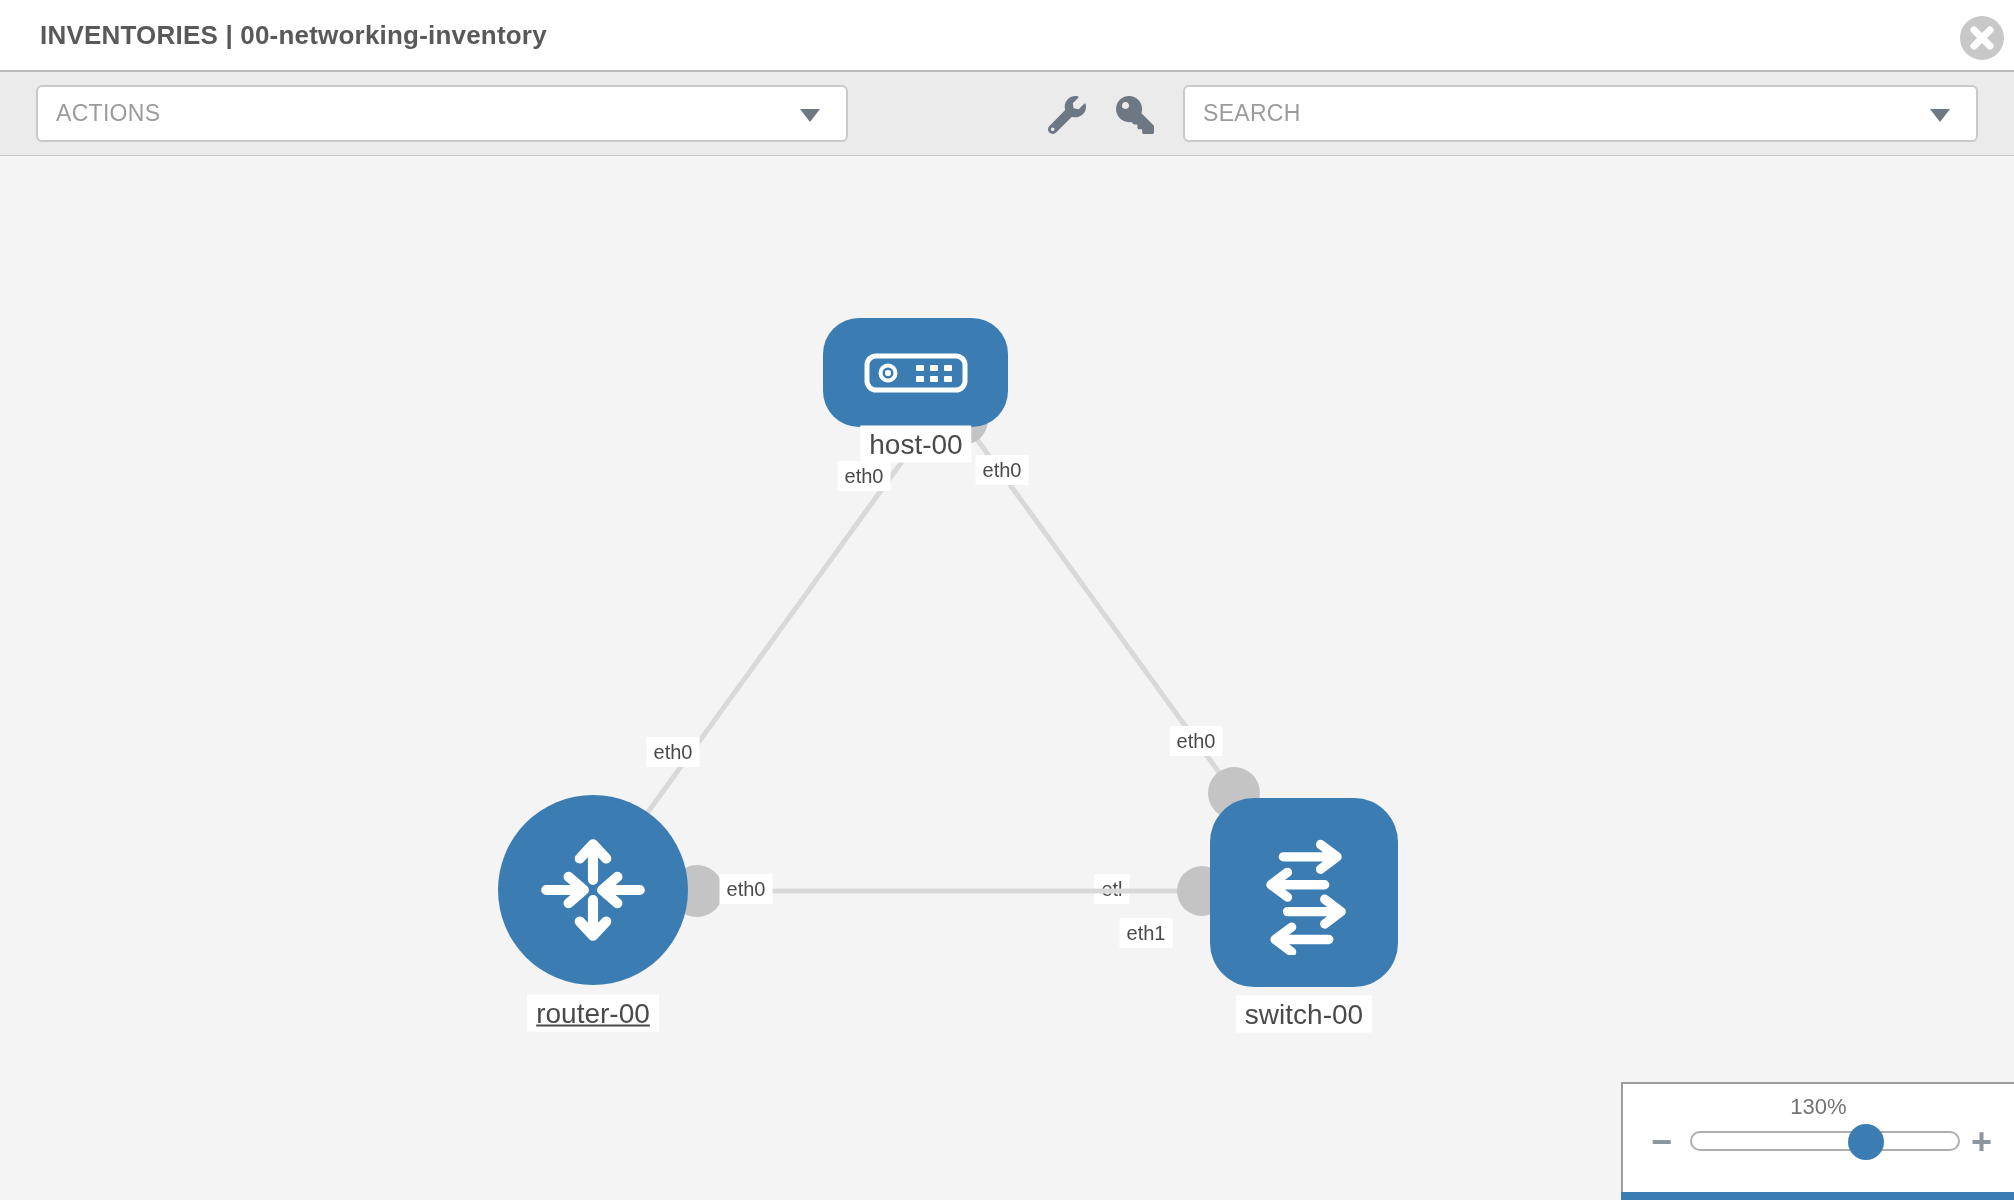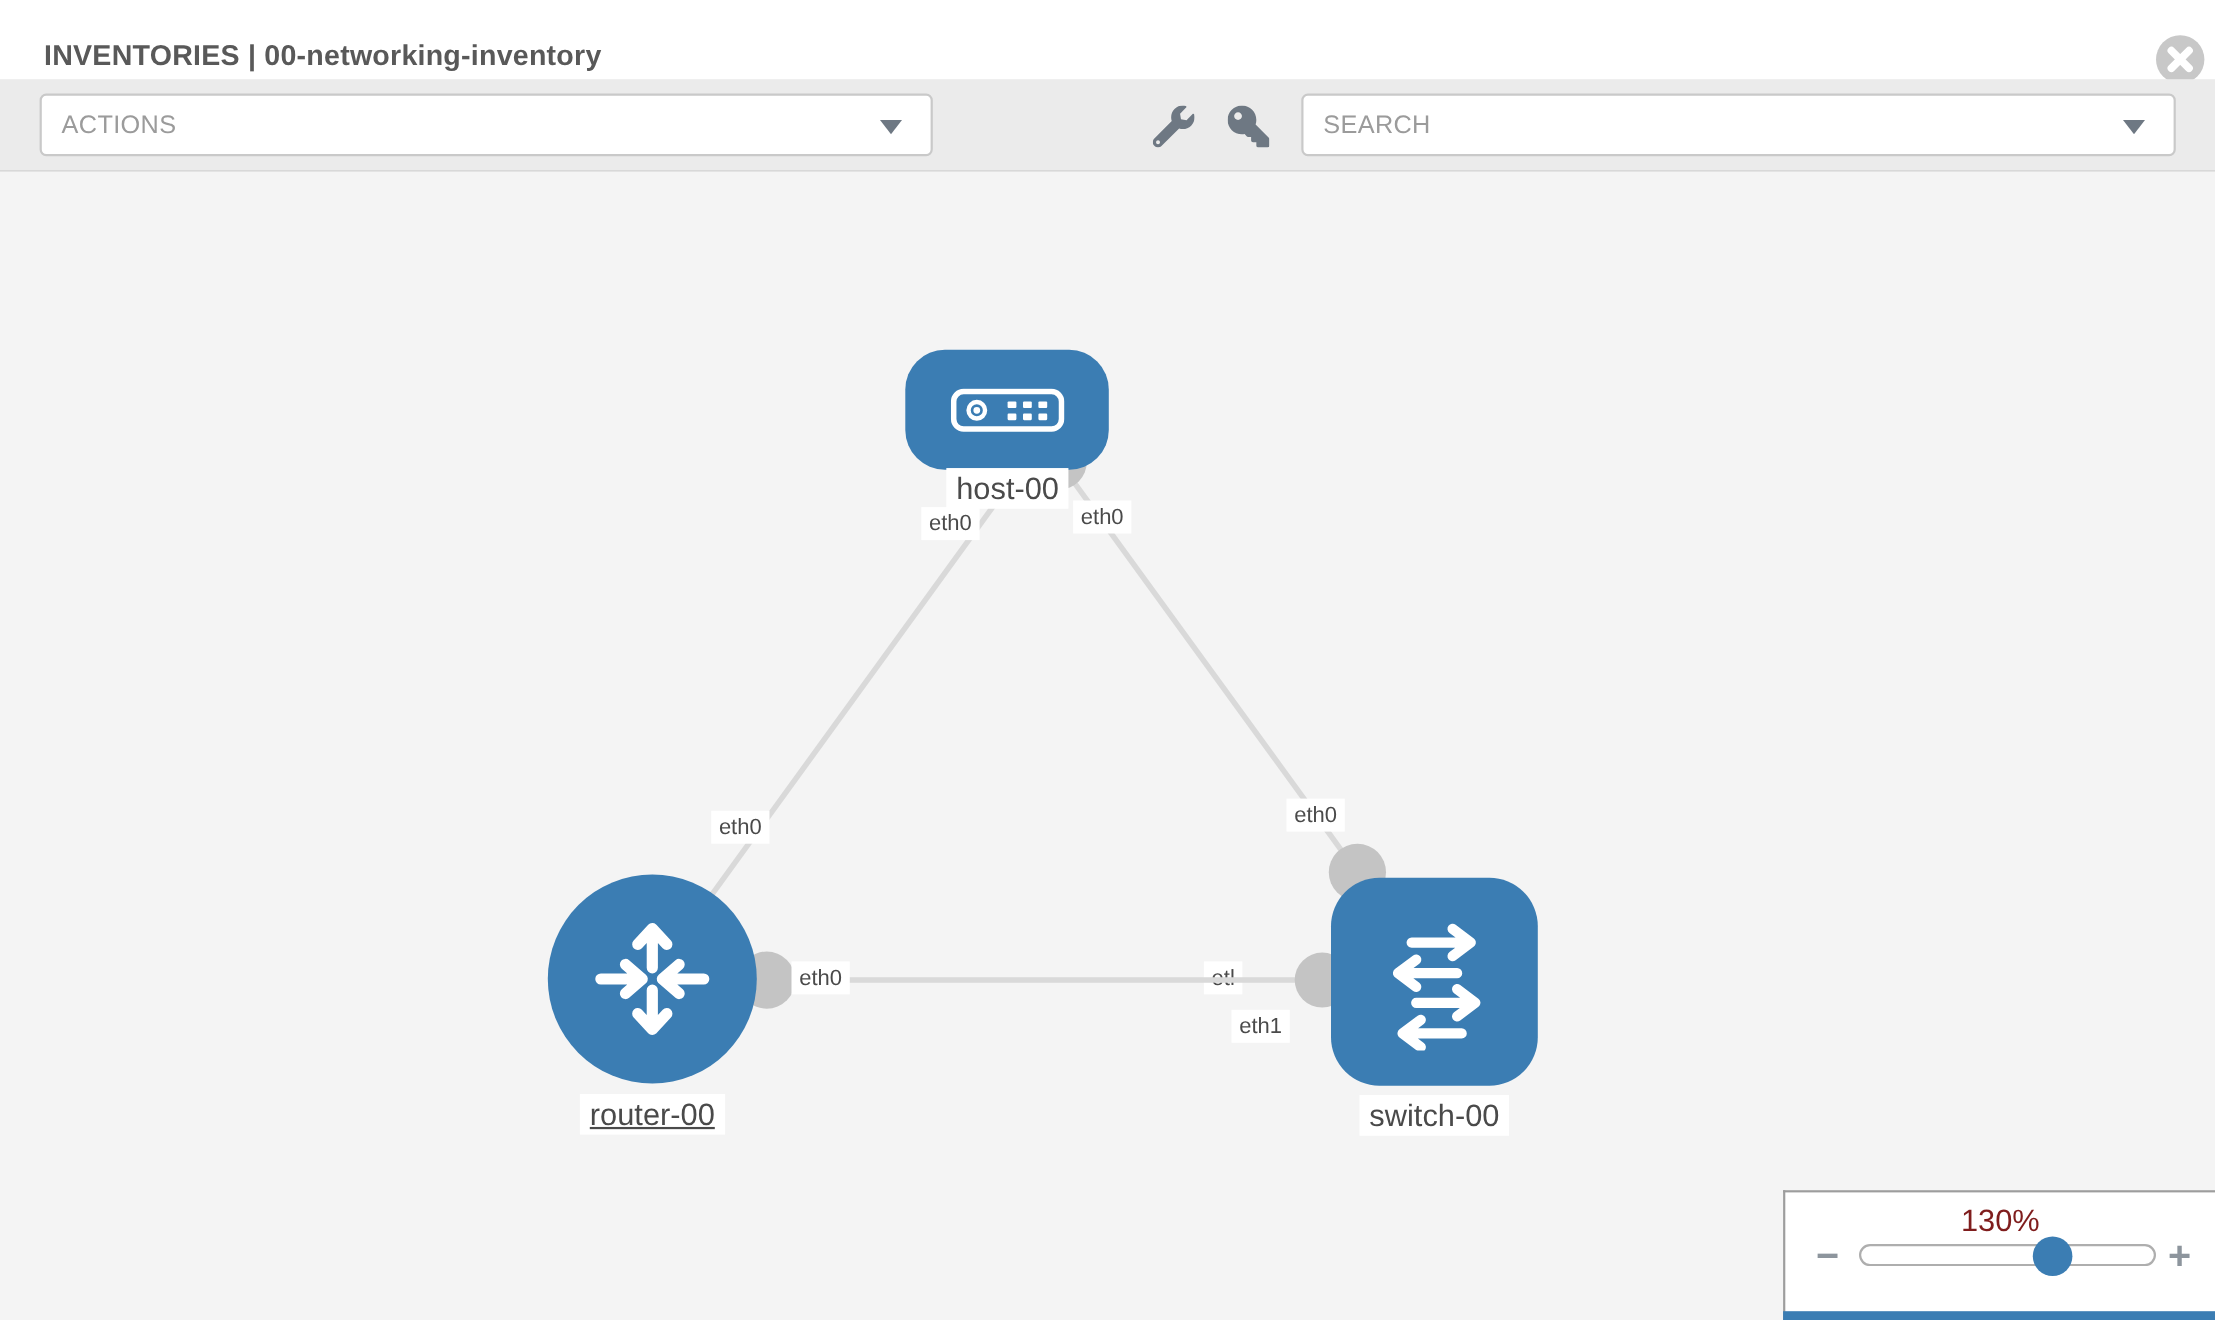--- a/index.html
+++ b/index.html
@@ -1,20 +1,20 @@
 <!DOCTYPE html>
 <html><head>
 <meta charset="utf-8">
 <style>
   * { margin:0; padding:0; box-sizing:border-box; }
   body { font-family:"Liberation Sans", sans-serif; background:#ffffff; }
   .app { position:relative; width:2014px; height:1200px; overflow:hidden; background:#ffffff; }
 
   
-  .header { position:absolute; left:0; top:16px; width:2014px; height:72px;
+  .header { position:absolute; left:0; top:0; width:2014px; height:72px;
             background:#ffffff; border-bottom:2px solid #b9b9b9; }
   .header-title { position:absolute; left:40px; top:50%; transform:translateY(-50%);
                   font-size:26px; font-weight:bold; color:#595959; letter-spacing:0.2px; }
   .close-btn { position:absolute; left:1960px; top:16px; width:44px; height:44px;
                border-radius:50%; background:#c8c8c8; cursor:pointer; }
   .close-btn svg { position:absolute; left:0; top:0; }
 
   
   .toolbar { position:absolute; left:0; top:72px; width:2014px; height:84px;
              background:#ebebeb; border-bottom:1px solid #c6c6c6; }
@@ -63,21 +63,21 @@
 
   .label-host   { left:916px;  top:288px; }
   .label-router { left:593px;  top:857px;text-decoration:underline; }
   .label-switch { left:1304px; top:858px; }
 
   
   .zoom-panel { position:absolute; left:1621px; top:926px; width:393px; height:118px;
                 background:#ffffff; border-left:2px solid #9d9d9d; border-top:2px solid #9d9d9d;
                 z-index:6; }
   .zoom-value { position:absolute; left:0; top:10px; width:100%; text-align:center;
-                font-size:28px; color:#7f1d1d; }
+                font-size:22px; color:#737373; }
   .zoom-minus, .zoom-plus { position:absolute; top:40px; font-size:36px; font-weight:bold;
                 color:#8d959d; cursor:pointer; line-height:36px; }
   .zoom-minus { left:28px; }
   .zoom-plus  { left:348px; }
   .zoom-track { position:absolute; left:67px; top:47px; width:270px; height:20px;
                 background:#ffffff; border:2px solid #aeaeae; border-radius:10px; cursor:pointer; }
   .zoom-knob  { position:absolute; left:156px; top:-9px; width:36px; height:36px;
                 border-radius:50%; background:#3b7db3; cursor:grab; }
   .key-bar { position:absolute; left:1621px; top:1036px; width:393px; height:8px;
              background:#3b7db3; z-index:7; }

